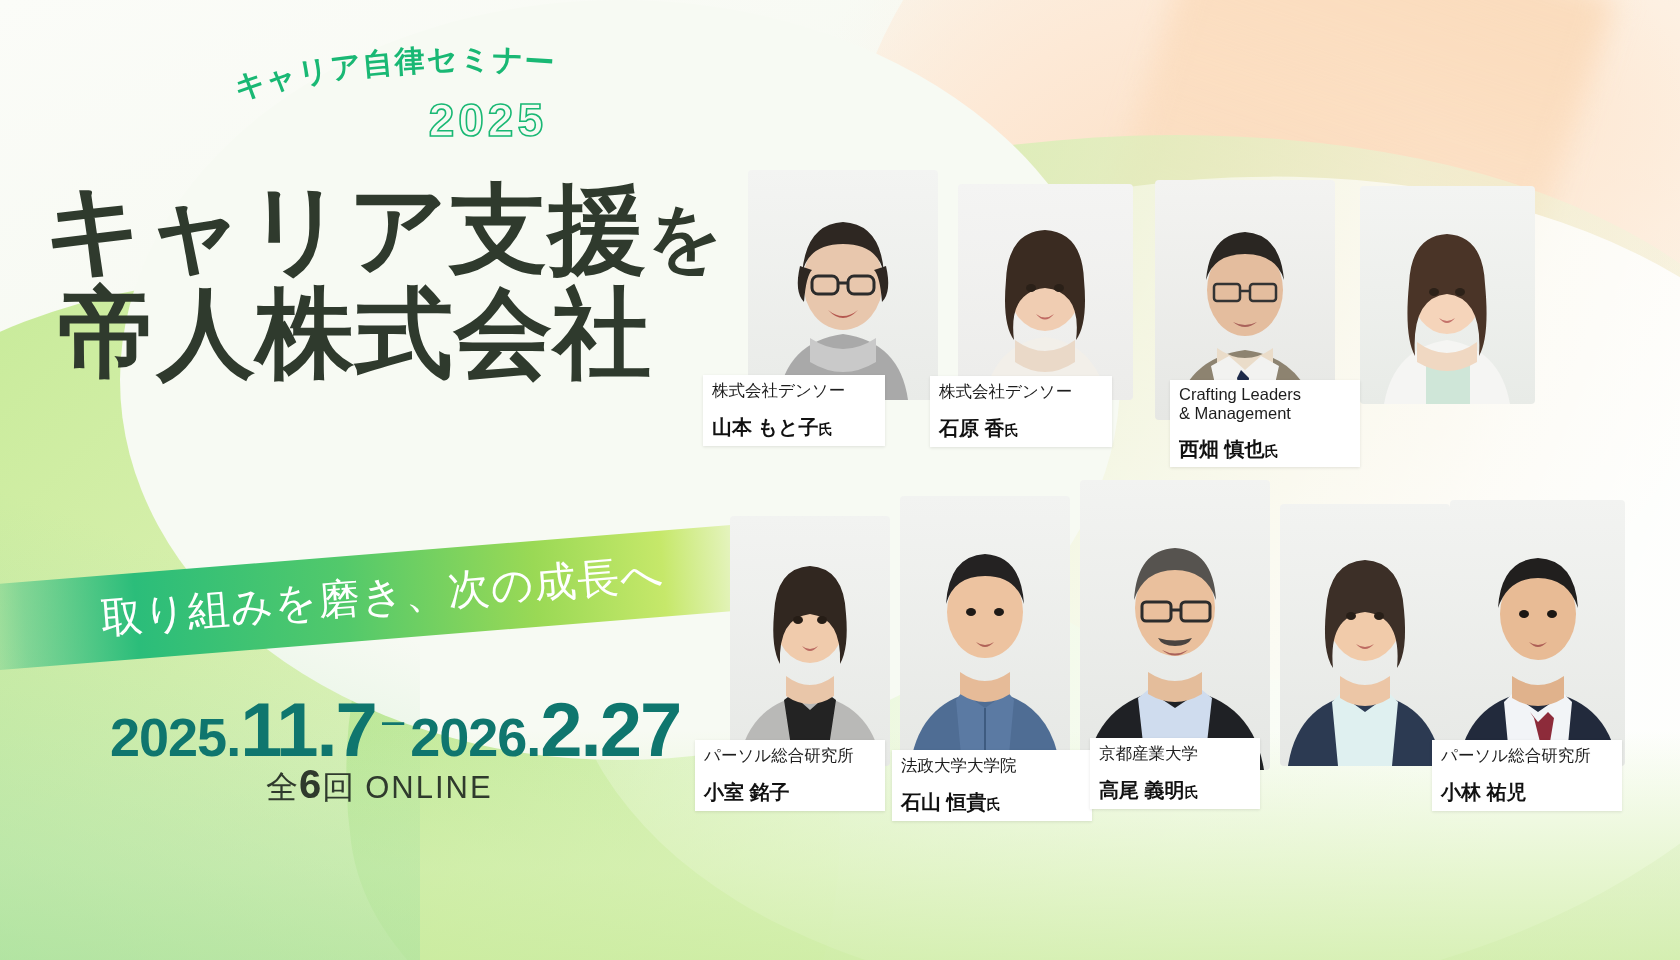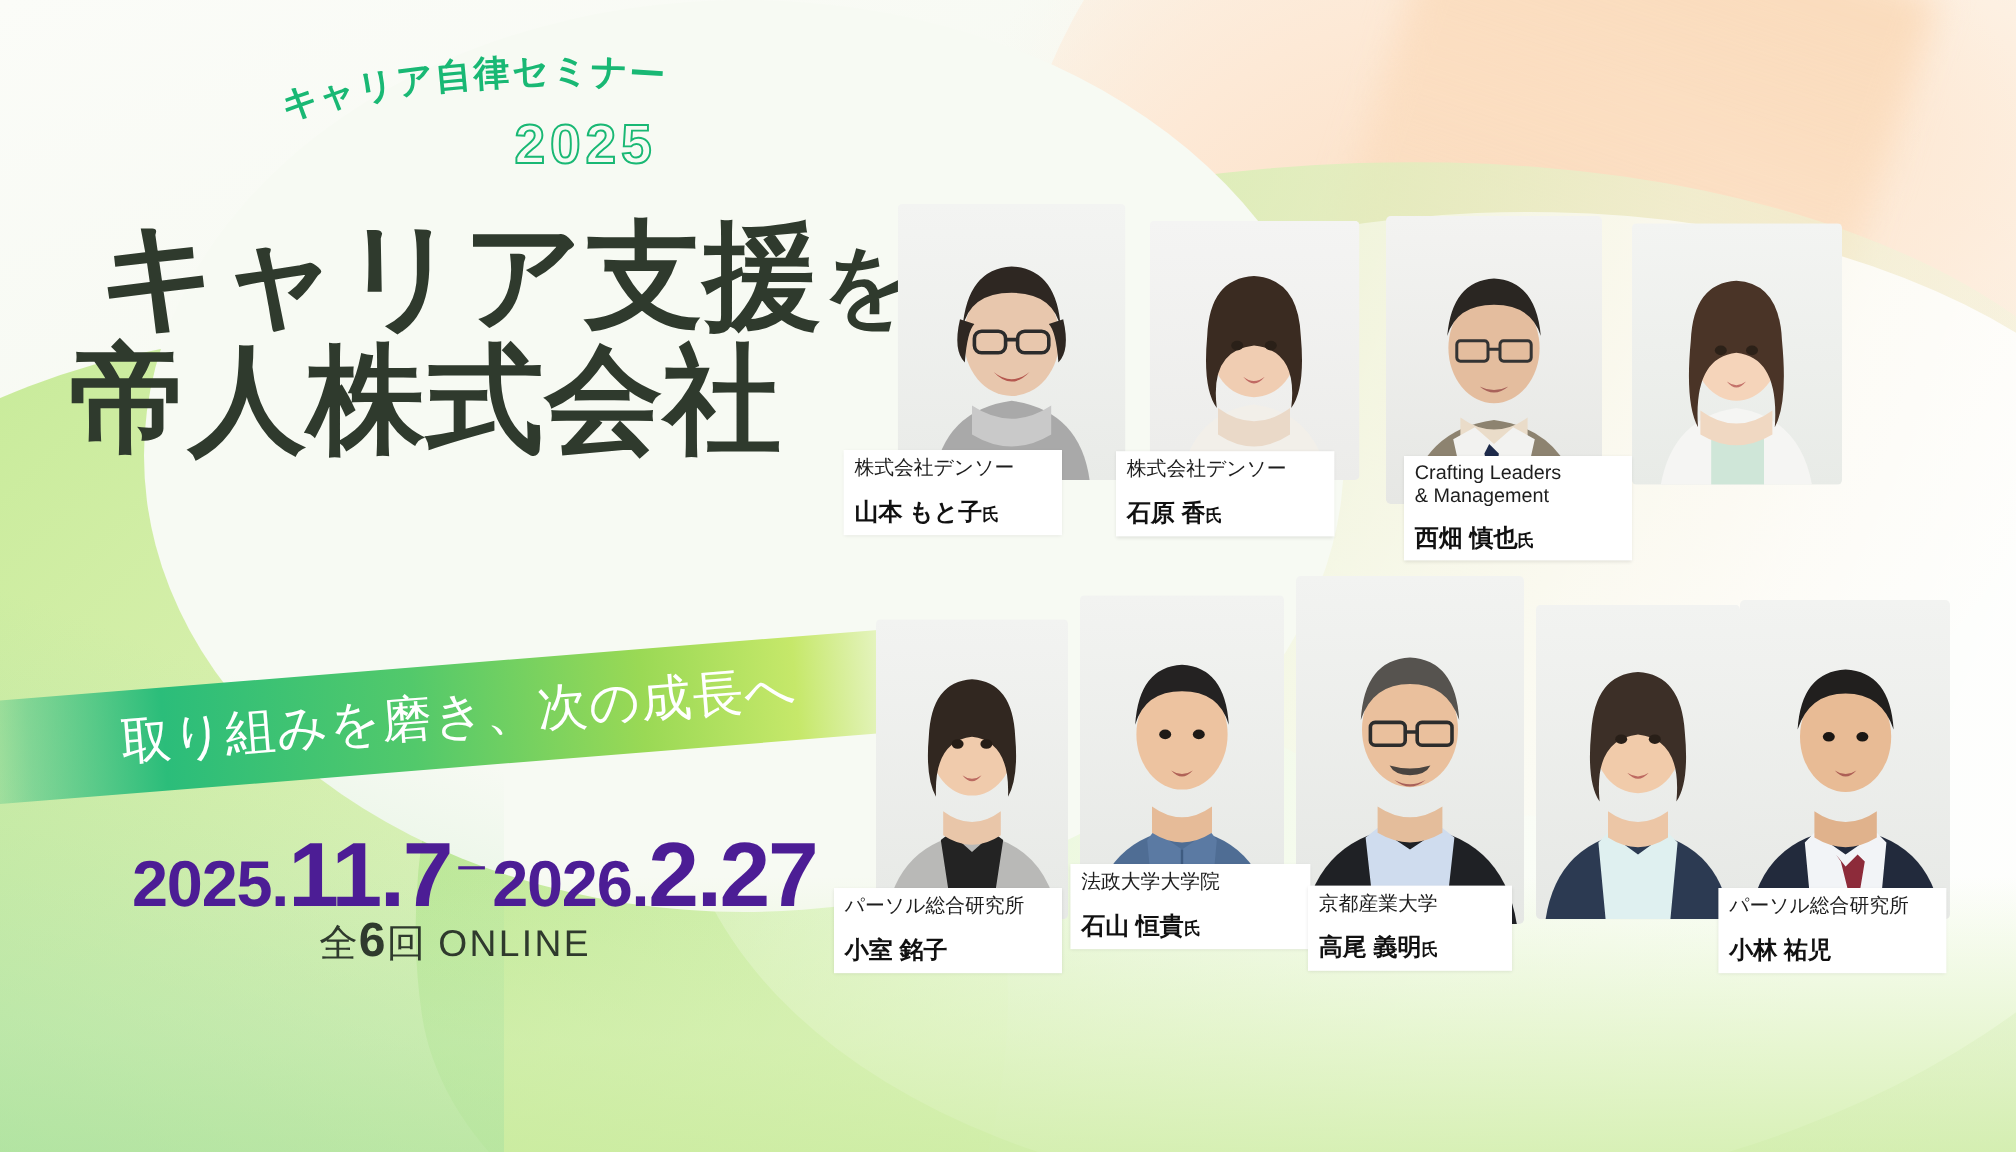--- a/index.html
+++ b/index.html
@@ -110,21 +110,21 @@
   }
 
   .headline{
     position:absolute; left:0; top:178px; width:720px;
     color:#2f3a2d;
     font-weight:700;
     line-height:1.06;
     letter-spacing:1px;
   }
   .hl-row{ display:block; white-space:nowrap; }
-  .hl1{ font-size:98px; padding-left:82px; }
+  .hl1{ font-size:98px; padding-left:44px; }
   .hl1 .small{ font-size:74px; }
   .hl2{ font-size:98px; padding-left:158px; }
   .hl3{ font-size:98px; padding-left:58px; }
 
   .subbar-wrap{
     position:absolute; left:-40px; top:555px;
     width:800px; height:86px;
     transform:rotate(-4.6deg);
   }
   .subbar{
@@ -145,21 +145,21 @@
     color:#fff;
     font-size:42px;
     font-weight:400;
     letter-spacing:1px;
     white-space:nowrap;
     font-family:"Liberation Serif","DejaVu Serif",serif;
   }
 
   .dates{
     position:absolute; left:110px; top:686px;
-    color:#4c1d95;
+    color:#0f766e;
     white-space:nowrap;
     font-weight:700;
     text-align:center;
   }
   .d-y{ font-size:54px; letter-spacing:-1px; }
   .d-big{ font-size:76px; letter-spacing:-2px; }
   .d-dash{ font-size:40px; vertical-align:22px; padding:0 6px; font-weight:400;}
   .online{
     position:absolute; left:266px; top:762px;
     color:#2f3a2d;
@@ -407,21 +407,21 @@
             <path d="M62 196 l23 16 l23 -16 l6 8 l-6 66 h-46 l-6 -66z" fill="#5b7aa3"></path>
             <line x1="85" y1="212" x2="85" y2="264" stroke="#3e5b80" stroke-width="2"></line>
             <path d="M60 176 q25 18 50 0 l0 22 q-25 16 -50 0z" fill="#e6bb98"></path>
             <ellipse cx="85" cy="116" rx="38" ry="46" fill="#edc3a0"></ellipse>
             <path d="M46 108 q3 -48 39 -50 q36 2 39 50 q-8 -28 -39 -28 q-31 0 -39 28z" fill="#242222"></path>
             <ellipse cx="71" cy="116" rx="5" ry="4" fill="#1e1a17"></ellipse>
             <ellipse cx="99" cy="116" rx="5" ry="4" fill="#1e1a17"></ellipse>
             <path d="M76 146 q9 6 18 0 q-9 10 -18 0z" fill="#b06257"></path>
           </svg>
         </div>
-        <div class="plate" style="left:-8px; top:224px; width:200px;">
+        <div class="plate" style="left:-8px; top:254px; width:200px;">
           <span class="org">法政大学大学院</span>
           <span class="nm"><span>石山 恒貴</span><span class="suf">氏</span></span>
         </div>
       </div>
 
       <div class="sp" style="left:400px; top:0px; width:190px;">
         <div class="portrait" style="height:290px;">
           <svg class="person" viewBox="0 0 190 290" preserveAspectRatio="xMidYMid slice">
             <defs>
                 <linearGradient id="bg7" x1="0" y1="0" x2="0" y2="1">

